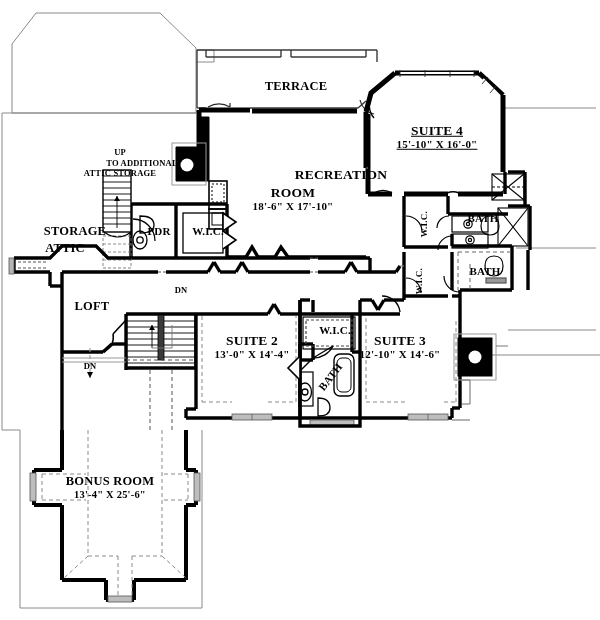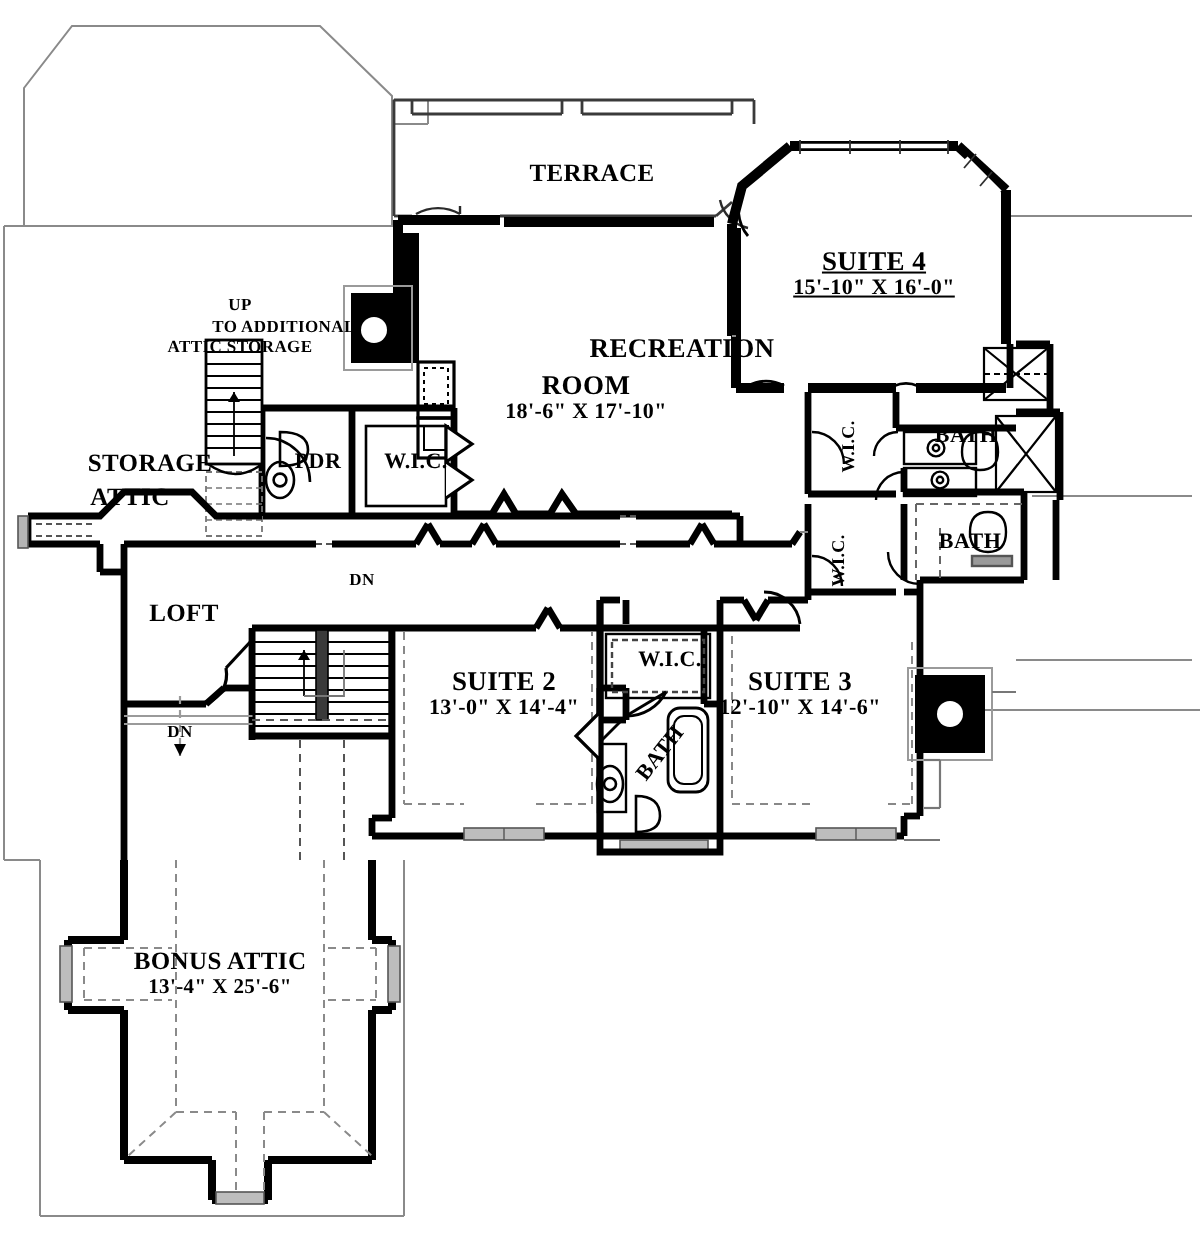--- a/index.html
+++ b/index.html
@@ -557,21 +557,21 @@
       </div>
       <div class="room-label sz-big" style="left: 400px; top: 347px;">
         <span class="lbl-name">SUITE 3</span>
         <span class="lbl-dim">12'-10" X 14'-6"</span>
       </div>
       <div class="room-label sz-sm" style="left: 335px; top: 331px;">
         <span class="lbl-name">W.I.C.</span>
       </div>
       <div class="room-label sz-sm rotdiag" style="left: 331px; top: 375px;"><span class="lbl-name">BATH</span></div>
       <div class="room-label sz-med" style="left: 110px; top: 487px;">
-        <span class="lbl-name">BONUS ATTIC</span>
+        <span class="lbl-name">BONUS ROOM</span>
         <span class="lbl-dim">13'-4" X 25'-6"</span>
       </div>
     </div>
   <div id="notes-layer">
       <div class="room-label sz-note" style="left: 120px; top: 163px;">
         <span style="display: block;">UP</span>
         <span style="display: block; margin-left: 44px;">TO ADDITIONAL</span>
         <span style="display: block;">ATTIC STORAGE</span>
       </div>
       <div class="room-label sz-note" style="left: 181px; top: 290px;">

